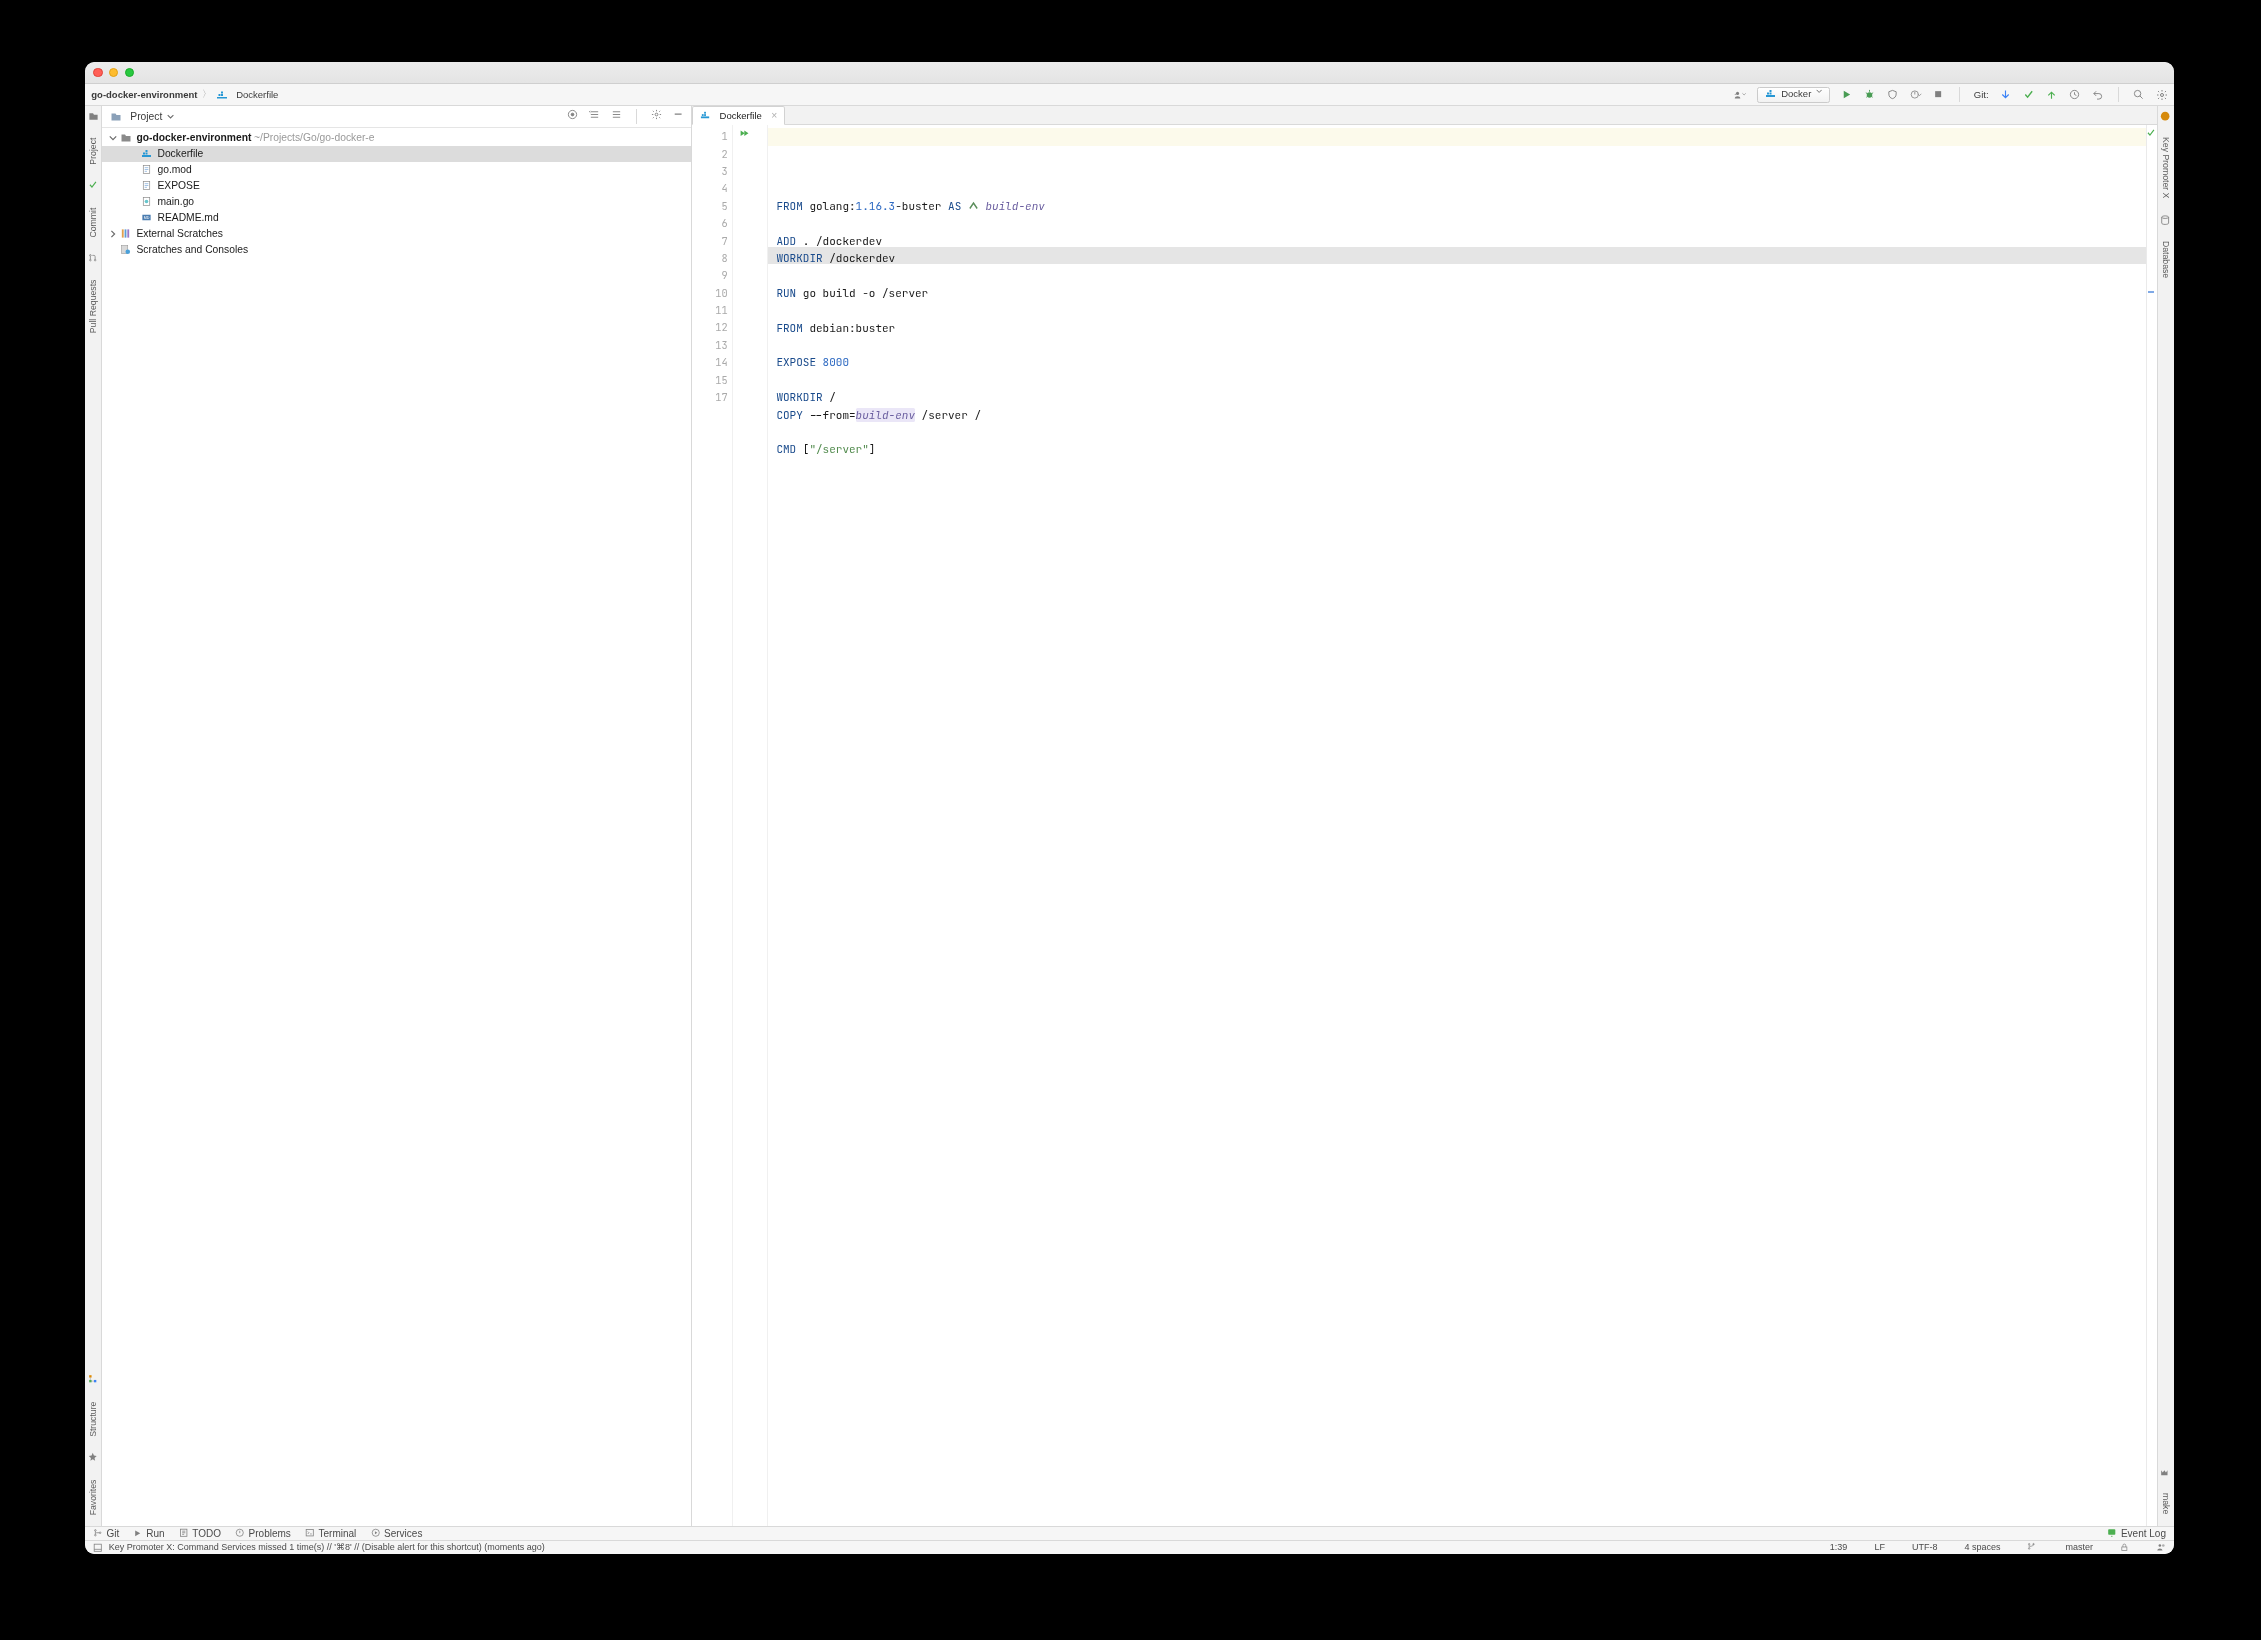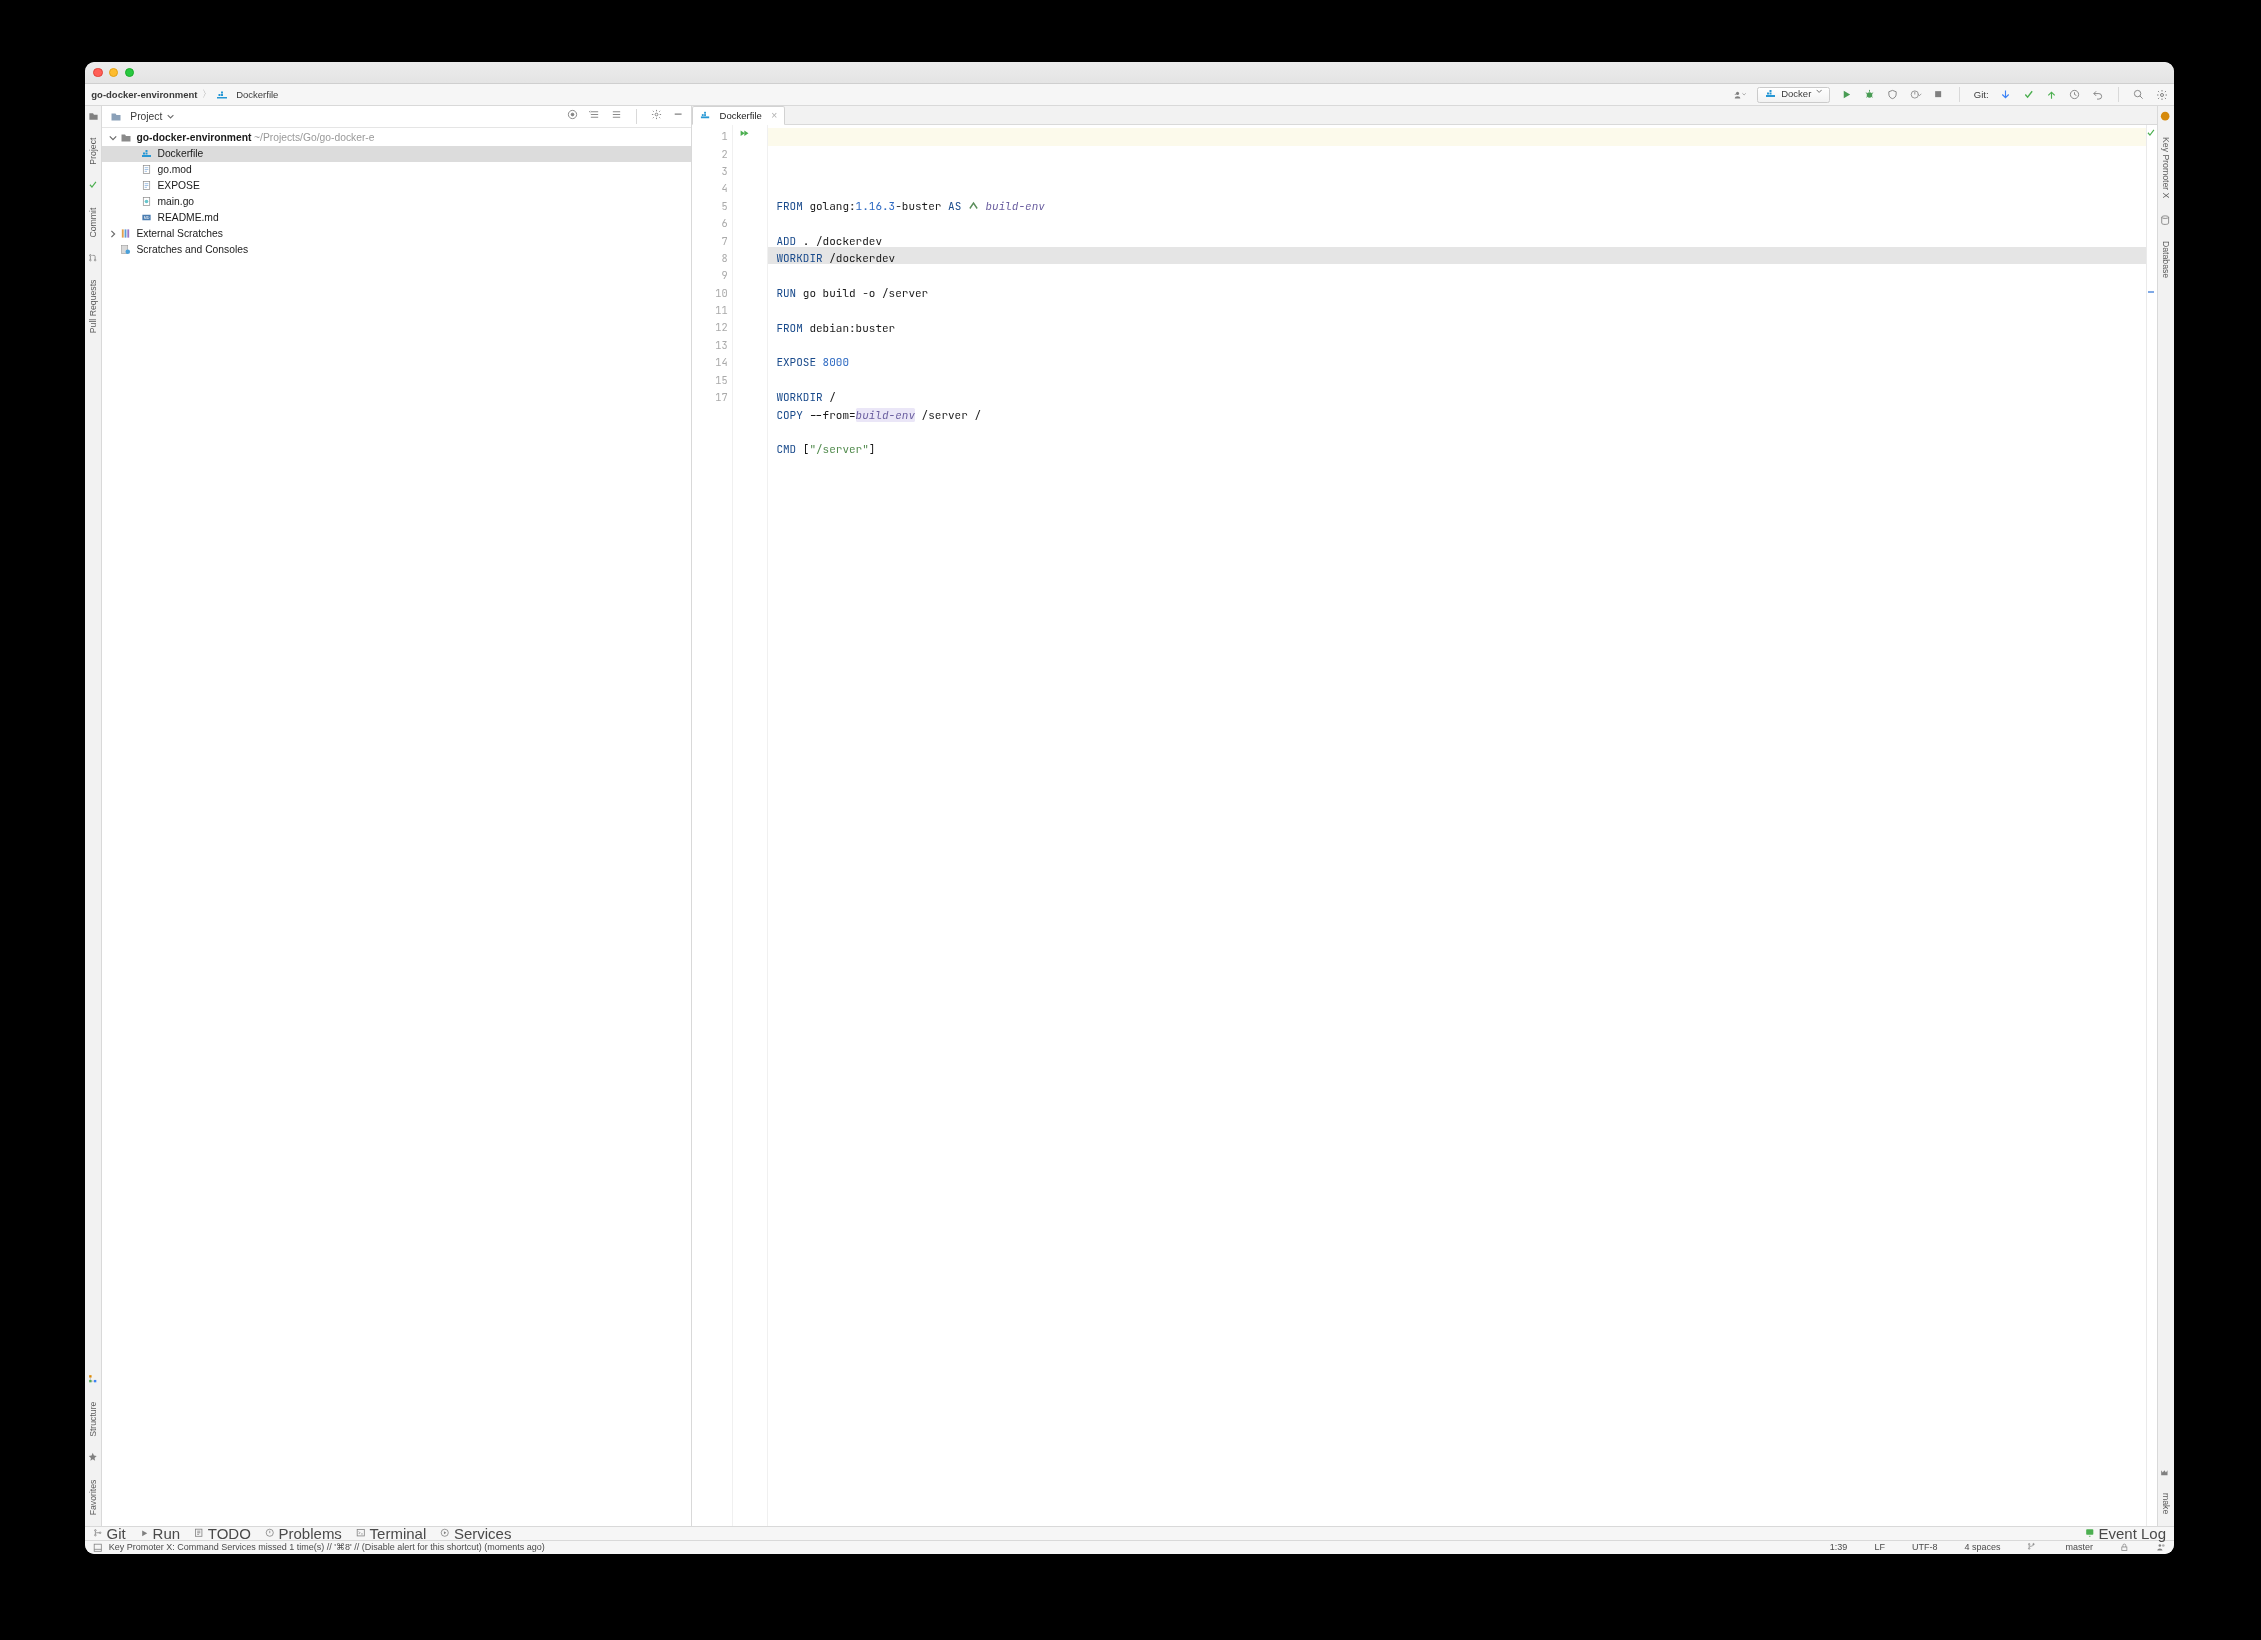--- a/index.html
+++ b/index.html
@@ -49,21 +49,21 @@
 .kw { color:#1a4b8c; font-weight:normal;}
 .str { color:#508a4c;}
 .num { color:#2e6ac2;}
 .id-ital { color:#6b5fa0; font-style:italic;}
 .hl-box { background:#eae6f7; border-radius:1.6px;}
 .run-ic { position:absolute; top:4px; left:4.7px; }
 .divider-line { position:absolute;left:0;right:0;top:calc(3.2px + 17.4px*7 - 3.2px);height:0.8px;background:#e5e5e5;}
 .analysis-strip { width:11px; background:#fff; border-left:0.8px solid #eaeaea; position:relative;}
 .check-ok { position:absolute; top:3.2px; right:1.6px; color:#4caf50;}
 .strip-mark { position:absolute; right:2.4px; width:6.3px; height:1.6px; background:#7fa9e6;}
-.bottombar { height:14.2px; border-top:0.8px solid #d9d9d9; background:#f6f6f6; display:flex; align-items:center; padding:0 8px; gap:14.2px; font-size:15px; color:#4a4a4a;}
+.bottombar { height:14.2px; border-top:0.8px solid #d9d9d9; background:#f6f6f6; display:flex; align-items:center; padding:0 8px; gap:14.2px; font-size:10px; color:#4a4a4a;}
 .statusbar { height:14.2px; border-top:0.8px solid #d9d9d9; background:#f6f6f6; display:flex; align-items:center; padding:0 8px; font-size:9px; color:#4a4a4a;}
 .statusbar .spacer{flex:1;}
 .statusbar span{margin-left:27px;}
 .bottombar .bi{display:flex;align-items:center;gap:4px;}
 .git-label{color:#3a3a3a;}
 .svg-green{color:#4caf50;} .svg-blue{color:#3b82f6;} .svg-gray{color:#808080;} .svg-orange{color:#d68a0c;} .svg-runbug{color:#499c54;}
 svg{display:block;}
 </style>
 </head>
 <body>

